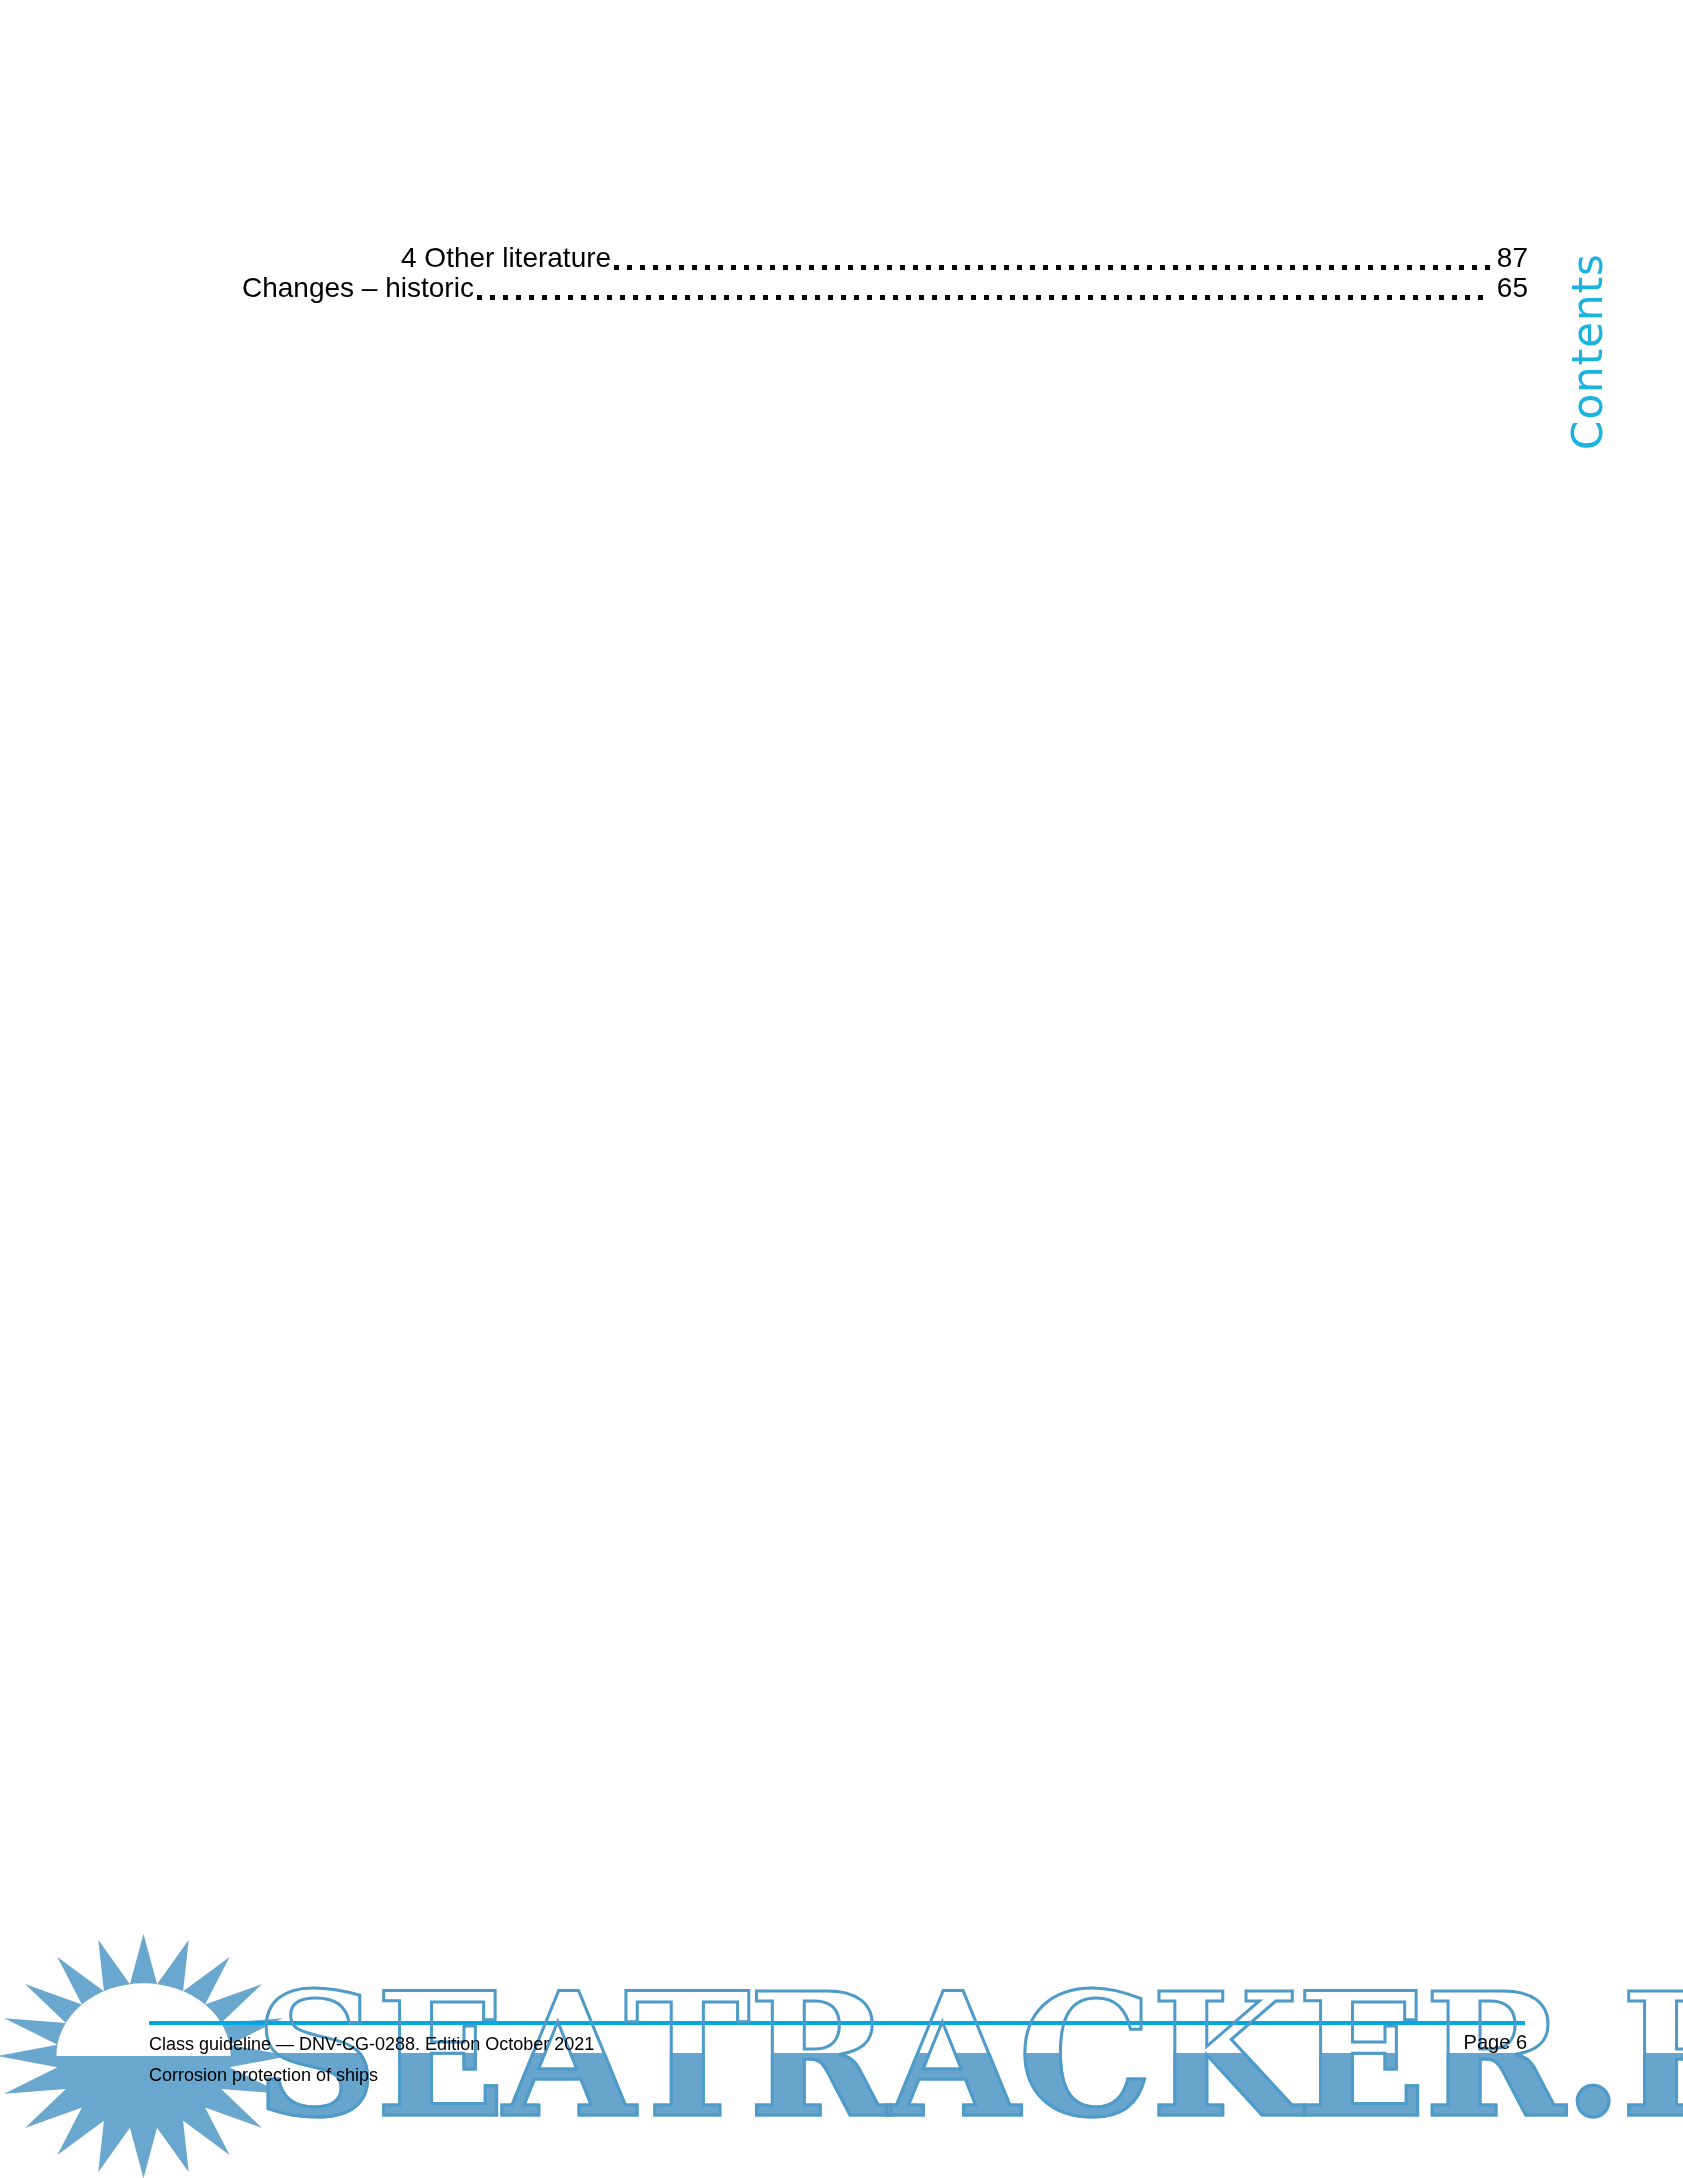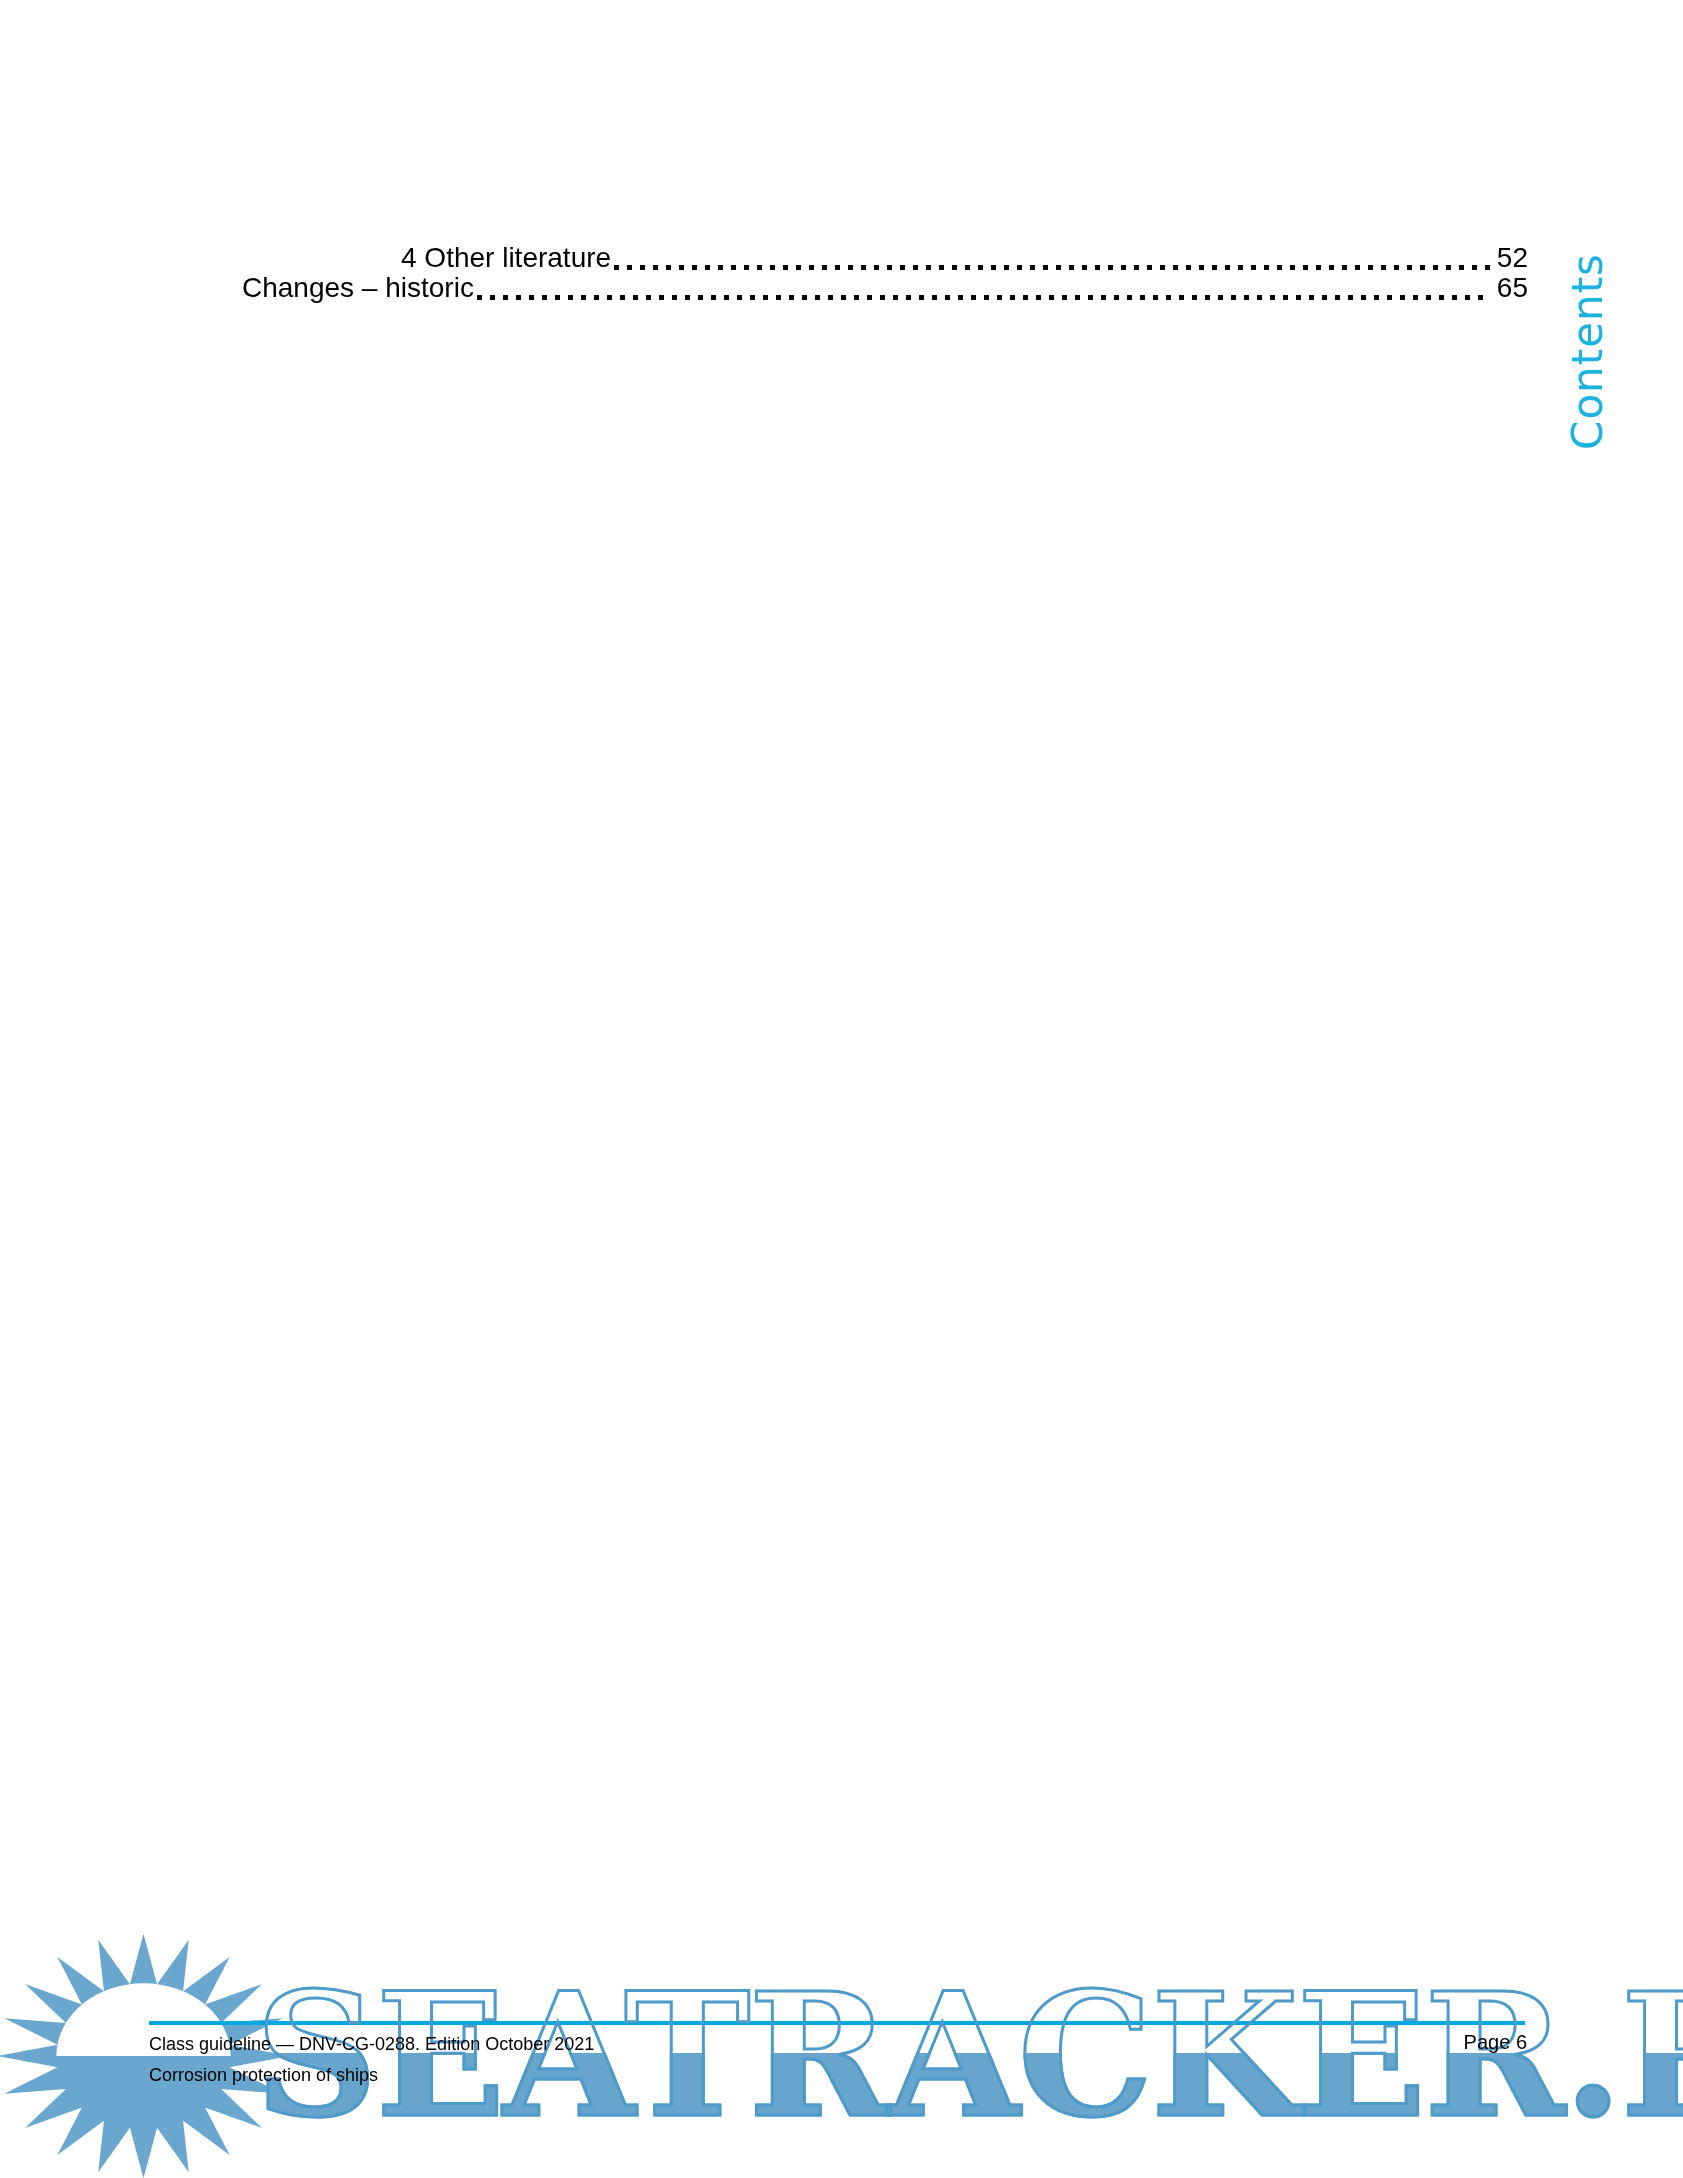--- a/index.html
+++ b/index.html
@@ -145,21 +145,21 @@
   </svg>
 
   <div class="footer-rule"></div>
 
   <div class="watermark">SEATRACKER.RU</div>
 
   <div class="toc">
     <div class="toc-row level-2">
       <span class="toc-label">4 Other literature</span>
       <span class="toc-dots"></span>
-      <span class="toc-page">52</span>
+      <span class="toc-page">87</span>
     </div>
     <div class="toc-row level-1">
       <span class="toc-label">Changes – historic</span>
       <span class="toc-dots"></span>
       <span class="toc-page">65</span>
     </div>
   </div>
 
   <div class="contents-label">Contents</div>
 

